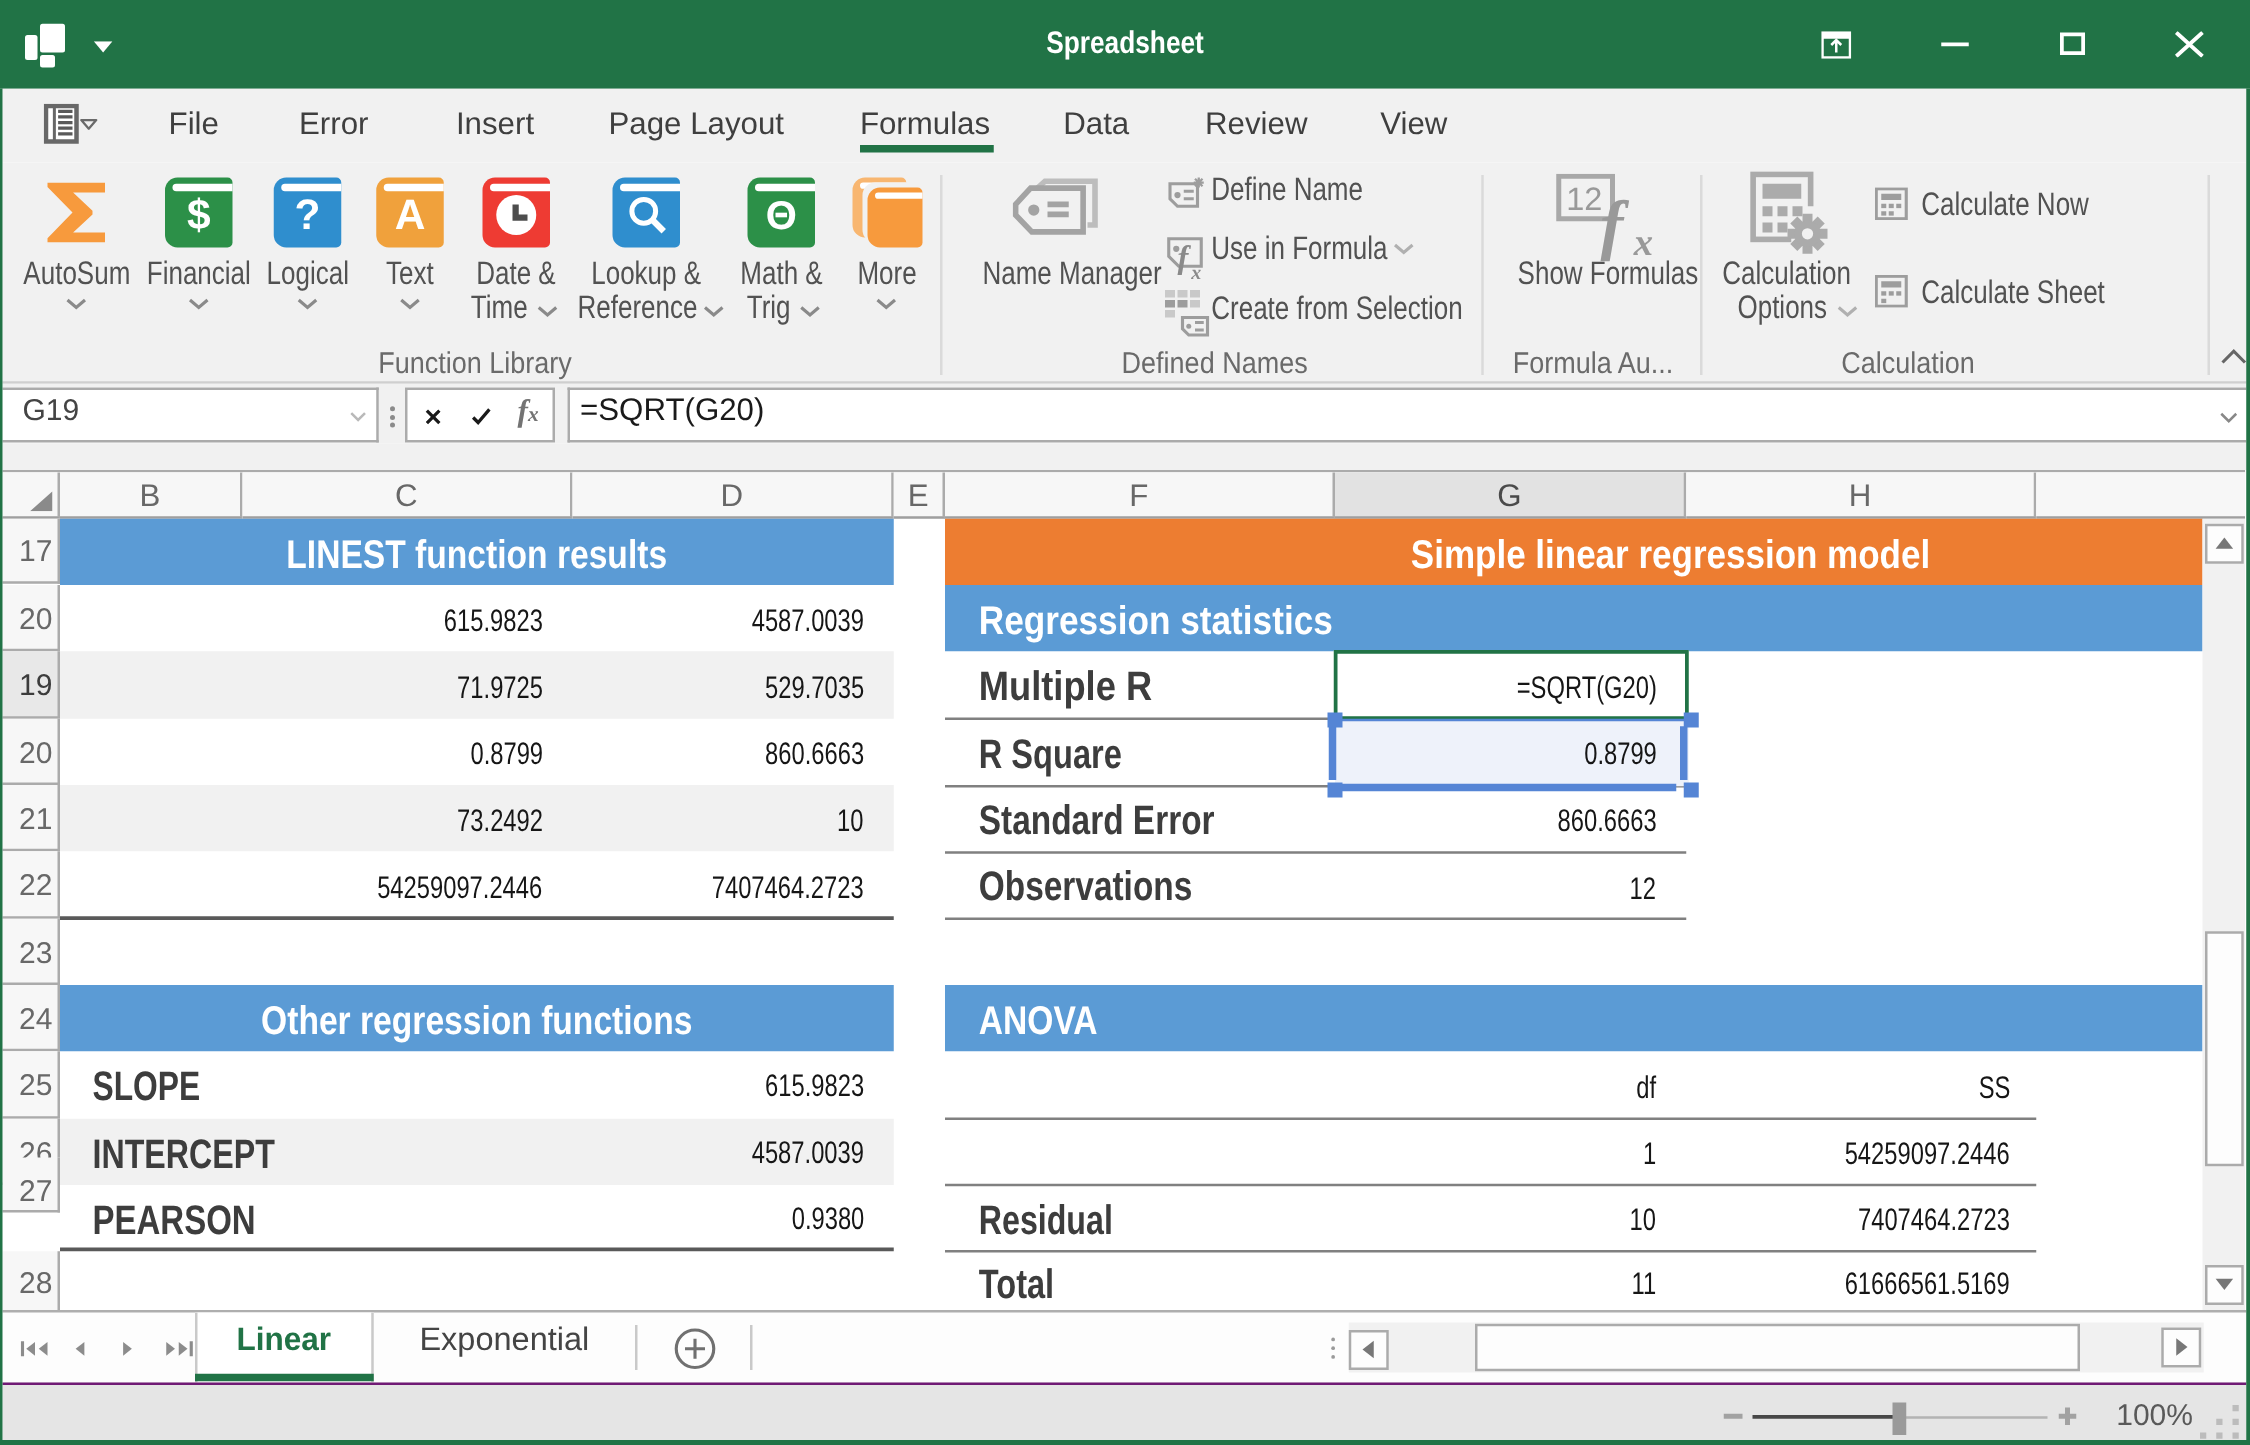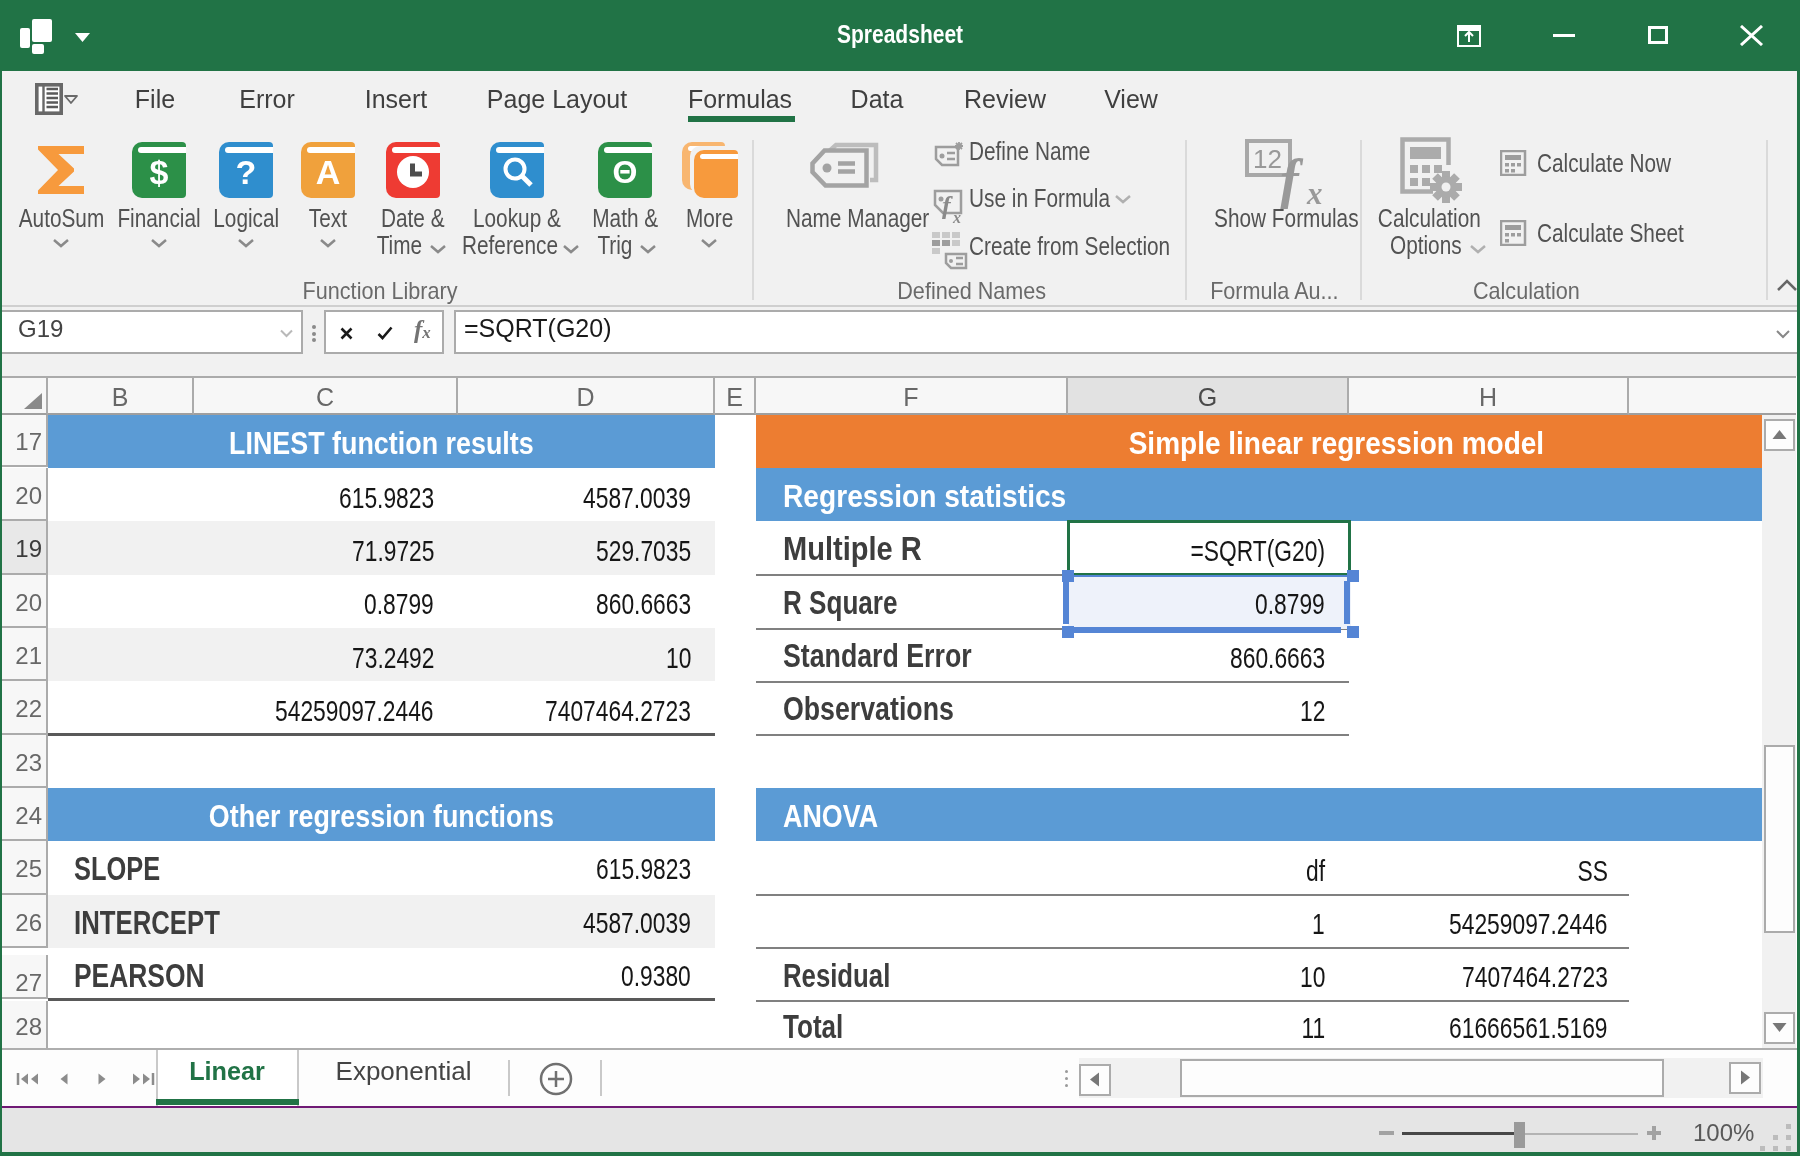--- a/index.html
+++ b/index.html
@@ -21,21 +21,21 @@
 .rlabel>span { display:inline-block; transform:scaleX(.8); transform-origin:50% 50%; white-space:nowrap; }
 .chev { position:absolute; width:18px; height:10px; }
 
 #fbar { left:2px; top:307px; width:1795px; height:48px; background:#f1f1f1; }
 #fstrip { left:2px; top:355px; width:1795px; height:21px; background:#f1f1f1; }
 
 #grid { left:2px; top:378px; width:1794px; height:670px; background:#fff; }
 .colhdr { position:absolute; top:0; height:37px; background:#f7f7f7; border-right:2px solid #ababab; border-bottom:2px solid #9f9f9f; color:#686868; font-size:25px; text-align:center; line-height:35px; padding-top:2px; }
 .rowhdr { position:absolute; left:0; width:46px; background:#f7f7f7; border-right:2px solid #ababab; border-bottom:2px solid #ababab; color:#686868; font-size:24px; text-align:right; padding-right:4px; padding-top:2px; }
 .cell { position:absolute; white-space:nowrap; overflow:visible; padding-top:1px; }
-.num { font-size:30px; color:#161616; text-align:right; }
+.num { font-size:25px; color:#161616; text-align:right; }
 .num>span { display:inline-block; transform:scaleX(.76); transform-origin:100% 50%; }
 .lab { font-size:33px; font-weight:bold; color:#3d3d3d; text-align:left; }
 .lab>span { display:inline-block; transform:scaleX(.88); transform-origin:0 50%; }
 .whdr { font-size:32px; font-weight:bold; color:#fff; }
 .whdr>span { display:inline-block; transform:scaleX(.84); }
 
 #tabbar { left:2px; top:1048px; width:1795px; height:58px; background:#fdfdfd; border-top:2px solid #aeaeae; }
 #statusbar { left:2px; top:1106px; width:1795px; height:46px; background:#e5e5e5; border-top:2px solid #701a75; }
 #borderL { left:0; top:71px; width:2px; height:1085px; background:#217346; }
 #borderR { left:1797px; top:71px; width:3px; height:1085px; background:#217346; }
@@ -332,21 +332,21 @@
   <div class="rowhdr" style="top:37px;height:52px;line-height:50px">17</div>
   <div class="rowhdr" style="top:90px;height:53px;line-height:51px">20</div>
   <div class="rowhdr" style="top:143px;height:54px;line-height:52px;background:#e8e8e8;color:#3c3c3c">19</div>
   <div class="rowhdr" style="top:197px;height:53px;line-height:51px">20</div>
   <div class="rowhdr" style="top:250px;height:53px;line-height:51px">21</div>
   <div class="rowhdr" style="top:303px;height:54px;line-height:52px">22</div>
   <div class="rowhdr" style="top:357px;height:53px;line-height:51px">23</div>
   <div class="rowhdr" style="top:410px;height:53px;line-height:51px">24</div>
   <div class="rowhdr" style="top:463px;height:54px;line-height:52px">25</div>
   <div class="rowhdr" style="top:517px;height:53px;line-height:51px">26</div>
-  <div class="rowhdr" style="top:577px;height:44px;line-height:51px">27</div>
+  <div class="rowhdr" style="top:548px;height:44px;line-height:51px">27</div>
   <div class="rowhdr" style="top:623px;height:49px;line-height:47px;border-bottom:none">28</div>
 
   <div class="abs" style="left:46px;top:37px;width:667px;height:53px;background:#5b9bd5"></div>
   <div class="cell whdr" style="left:46px;top:37px;width:667px;height:53px;line-height:55px;text-align:center"><span>LINEST function results</span></div>
   <div class="abs" style="left:46px;top:143px;width:667px;height:54px;background:#f1f1f1"></div>
   <div class="abs" style="left:46px;top:250px;width:667px;height:53px;background:#f1f1f1"></div>
   <div class="abs" style="left:46px;top:355px;width:667px;height:3px;background:#595959"></div>
 
   <div class="cell num" style="left:192px;top:92px;width:240px;height:53px;line-height:53px">  <span>615.9823</span></div>
   <div class="cell num" style="left:456px;top:92px;width:233px;height:53px;line-height:53px"><span>4587.0039</span></div>

